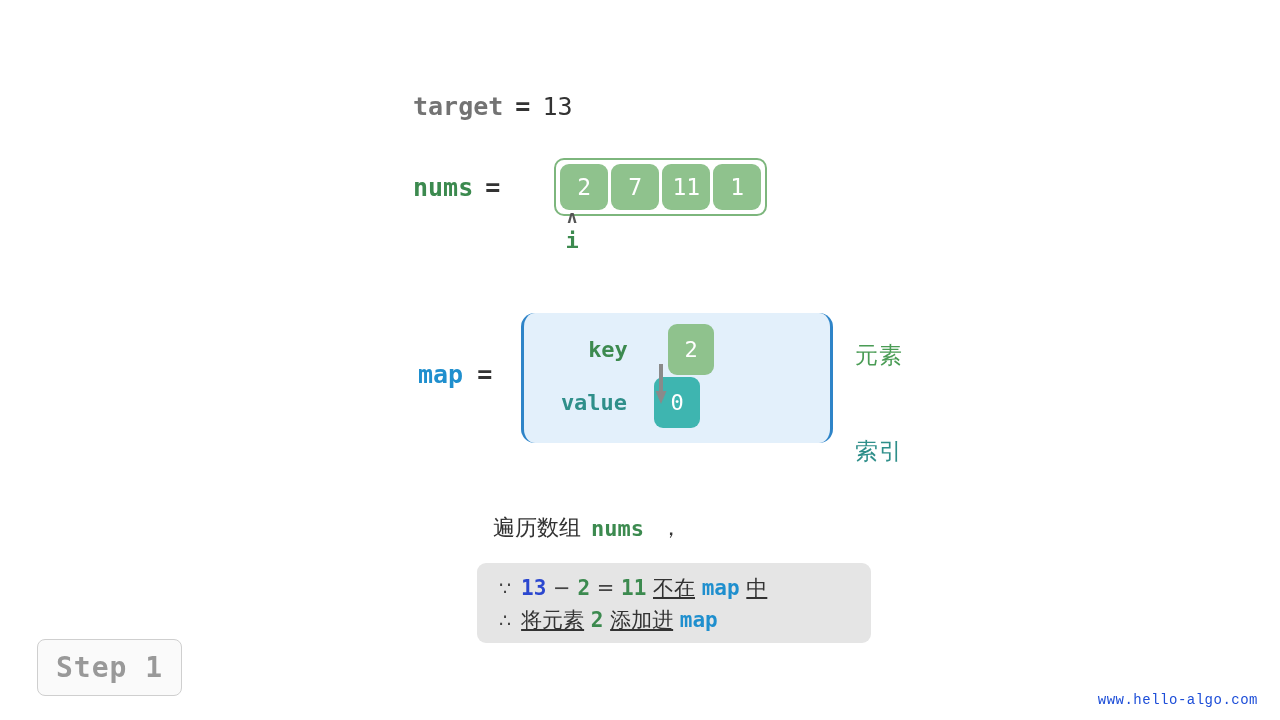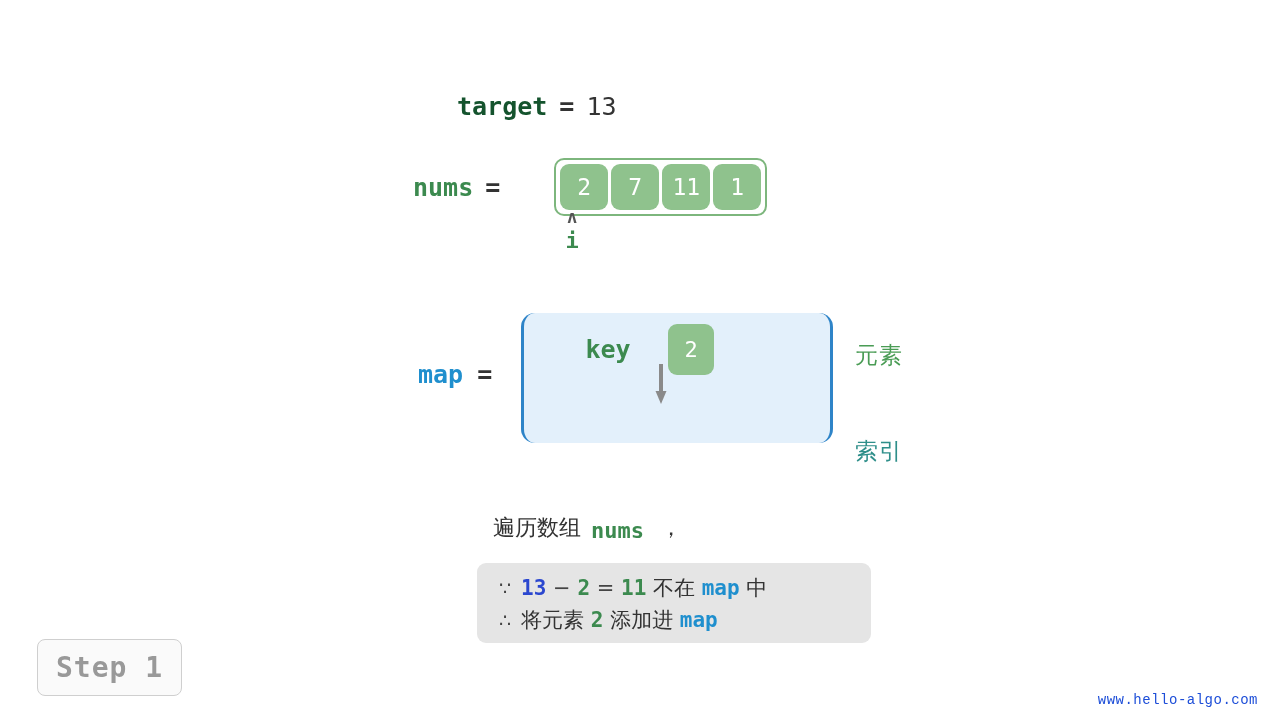--- a/index.html
+++ b/index.html
@@ -22,21 +22,21 @@
   #target-row {
     position: absolute;
     left: 413px;
     top: 92px;
     display: flex;
     align-items: baseline;
     font-size: 25px;
     font-weight: bold;
     letter-spacing: 0px;
   }
-  #target-row .var-name { color: #14532d; margin-left: 44px; }
+  #target-row .var-name { color: #737373; }
   #target-row .eq { color: #333333; margin: 0 12px; font-weight: bold; }
   #target-row .val { color: #333333; font-weight: normal; }
 
   
   #nums-row {
     position: absolute;
     left: 413px;
     top: 158px;
     display: flex;
     align-items: center;
@@ -118,21 +118,21 @@
     box-sizing: border-box;
   }
   .map-line {
     position: absolute;
     display: flex;
     align-items: center;
   }
   #map-key-line { left: 32px; top: 11px; }
   #map-value-line { left: 18px; top: 64px; }
   .map-label {
-    font-size: 25px;
+    font-size: 22px;
     font-weight: bold;
     font-family: "DejaVu Sans Mono", monospace;
     width: 104px;
     text-align: center;
   }
   #map-key-label { color: #3c8a4f; }
   #map-value-label { color: #2f8f8a; }
   .map-cell {
     width: 46px;
     height: 51px;
@@ -168,21 +168,21 @@
   #note-element { left: 855px; top: 340px; color: #4a9c55; }
   #note-index   { left: 855px; top: 392px; color: #2f8f8a; margin-top: 44px; }
 
   
   #caption-line {
     position: absolute;
     left: 493px;
     top: 513px;
     font-size: 22px;
     display: flex;
-    align-items: flex-end;
+    align-items: center;
     font-family: "DejaVu Sans", sans-serif;
     color: #333333;
   }
   #caption-line .kw {
     color: #3c8a4f;
     font-weight: bold;
     font-family: "DejaVu Sans Mono", monospace;
     margin: 0 10px;
   }
   #caption-line .comma { margin-left: 6px; }
@@ -206,21 +206,21 @@
     font-family: "DejaVu Sans", sans-serif;
     color: #333333;
     line-height: 32px;
     white-space: pre;
   }
   .info-line .sym { color: #444444; margin-right: 10px; font-size: 19px; }
   .info-line .blue { color: #2b47cf; font-weight: bold; font-family: "DejaVu Sans Mono", monospace; }
   .info-line .green { color: #3c8a4f; font-weight: bold; font-family: "DejaVu Sans Mono", monospace; }
   .info-line .cyan { color: #1f8fce; font-weight: bold; font-family: "DejaVu Sans Mono", monospace; }
   .info-line .op { color: #444444; }
-  .info-line .cn { font-family: "DejaVu Sans", sans-serif; }
+  .info-line .cn { font-family: "DejaVu Sans", sans-serif; text-decoration: underline; }
 
   
   #step-badge {
     position: absolute;
     left: 37px;
     top: 639px;
     width: 143px;
     height: 55px;
     border: 1.5px solid #cfcfcf;
     border-radius: 8px;
@@ -274,20 +274,24 @@
 <div id="map-row">
   <span class="mono var-name">map</span>
   <span class="mono eq">=</span>
 </div>
 
 <div id="map-box">
   <div class="map-line" id="map-key-line">
     <span class="map-label" id="map-key-label">key</span>
     <span class="map-cell" id="map-key-cell">2</span>
   </div>
+  <div class="map-line" id="map-value-line">
+    <span class="map-label" id="map-value-label">value</span>
+    <span class="map-cell" id="map-value-cell">0</span>
+  </div>
 </div>
 
 <svg id="map-arrow" viewBox="0 0 12 42">
   <line x1="6" y1="0" x2="6" y2="30" stroke="#8a8a8a" stroke-width="4"></line>
   <polygon points="6,40 0.5,27 11.5,27" fill="#8a8a8a"></polygon>
 </svg>
 
 <div class="side-note" id="note-element">元素</div>
 <div class="side-note" id="note-index">索引</div>
 

